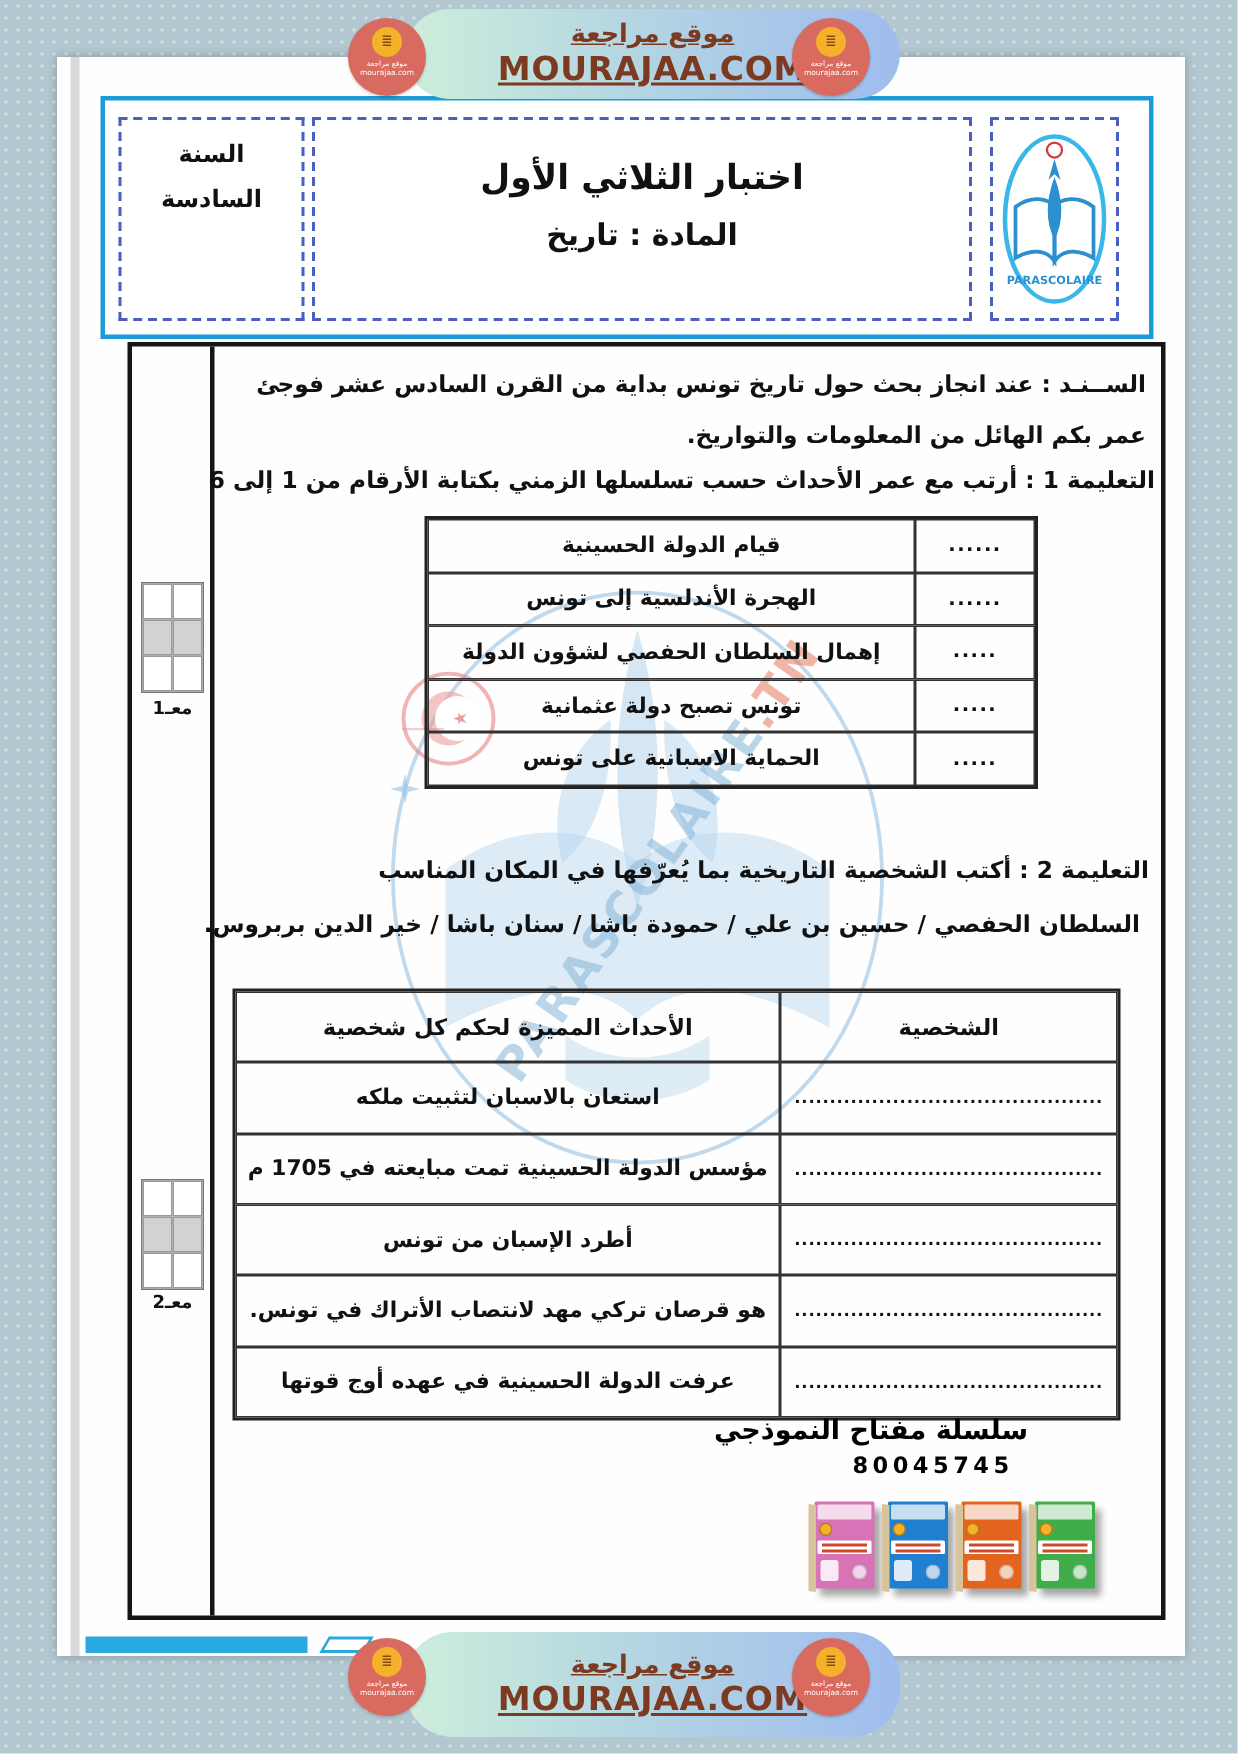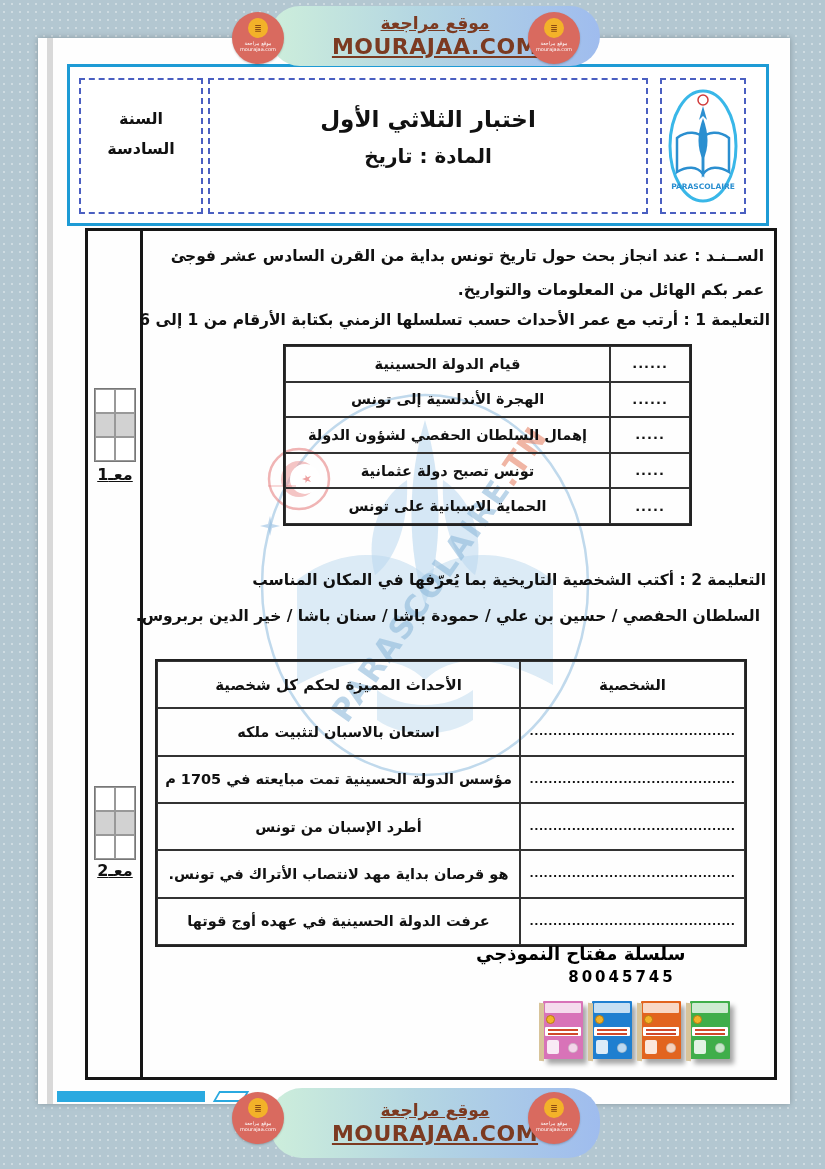--- a/index.html
+++ b/index.html
@@ -51,21 +51,21 @@
   }
   .scan-strip{ position:absolute; left:9px; top:0; width:6px; height:100%; background:#d9d9d9; }
 
   
   .header-box{
     position:absolute; left:29px; top:26px; width:702px; height:162px;
     border:3px solid #1d9bd5; background:#fff; z-index:5;
   }
   .dash-box{ position:absolute; border:2px dashed #4a5fc1; }
   .year-box{ left:9px; top:11px; width:124px; height:136px; text-align:center; direction:rtl; }
-  .year-box .yr{ font-weight:bold; font-size:16px; color:#111; line-height:30px; margin-top:24px; }
+  .year-box .yr{ font-weight:bold; font-size:16px; color:#111; line-height:30px; margin-top:8px; }
   .title-box{ left:138px; top:11px; width:440px; height:136px; text-align:center; direction:rtl; }
   .title-box .t1{ font-weight:bold; font-size:23px; color:#111; margin-top:26px; }
   .title-box .t2{ font-weight:bold; font-size:20px; color:#111; margin-top:12px; }
   .logo-box{ left:590px; top:11px; width:86px; height:136px;
     display:flex; align-items:center; justify-content:center; }
 
   
   .wm{ position:absolute; pointer-events:none; }
   .wm-text{
     left:300px; top:662px; transform:rotate(-55deg); transform-origin:0 50%;
@@ -86,21 +86,21 @@
   }
   .frame-divider{ position:absolute; left:52px; top:0; width:3px; height:100%; background:#151515; }
 
   .score-grid{
     position:absolute; left:6px; width:42px; display:grid;
     grid-template-columns:1fr 1fr; border:1px solid #777; background:rgba(255,255,255,.6);
   }
   .score-grid span{ height:24px; border:1px solid #999; }
   .score-grid span.shade{ background:#d2d2d2; }
   .score-label{ position:absolute; left:4px; width:46px; text-align:center;
-    font-size:16px; font-weight:bold; direction:rtl; color:#111;text-decoration:underline; }
+    font-size:12px; font-weight:bold; direction:rtl; color:#111; }
 
   .ar-line{ position:absolute; direction:rtl; text-align:right; color:#111; }
   .sanad{ top:8px; left:80px; right:10px; font-size:15.5px; font-weight:600; line-height:34px; }
   .inst1{ top:80px; left:23px; right:4px; font-size:15.5px; font-weight:600; }
   .inst2{ top:340px; left:72px; right:8px; font-size:15.5px; font-weight:600; }
   .names{ top:376px; left:30px; right:14px; font-size:15.5px; font-weight:600; }
 
   
   .tbl{ position:absolute; border:2px solid #222; display:grid; direction:ltr; }
   .tbl .cell{
@@ -251,21 +251,21 @@
 
       <div class="tbl tbl2">
         <div class="cell head">الأحداث المميزة لحكم كل شخصية</div>
         <div class="cell head">الشخصية</div>
         <div class="cell">استعان بالاسبان لتثبيت ملكه</div>
         <div class="cell dots">............................................</div>
         <div class="cell">مؤسس الدولة الحسينية تمت مبايعته في 1705 م</div>
         <div class="cell dots">............................................</div>
         <div class="cell">أطرد الإسبان من تونس</div>
         <div class="cell dots">............................................</div>
-        <div class="cell">هو قرصان بداية مهد لانتصاب الأتراك في تونس.</div>
+        <div class="cell">هو قرصان تركي مهد لانتصاب الأتراك في تونس.</div>
         <div class="cell dots">............................................</div>
         <div class="cell">عرفت الدولة الحسينية في عهده أوج قوتها</div>
         <div class="cell dots">............................................</div>
       </div>
 
       <div class="series-title">سلسلة مفتاح النموذجي</div>
       <div class="series-phone">80045745</div>
       <div class="books-row">
         <div class="book" style="background-color: rgb(216, 115, 184);">
           <div class="band-top"></div>

